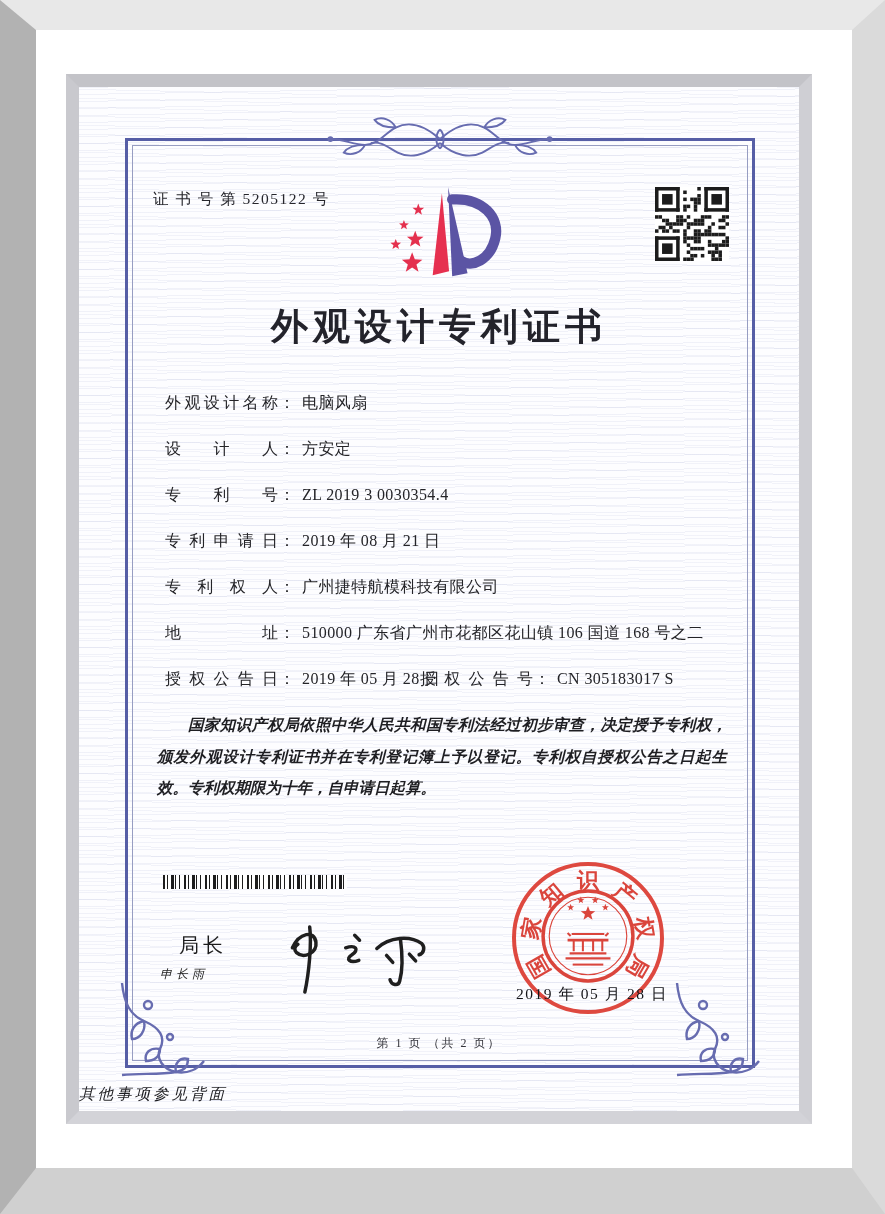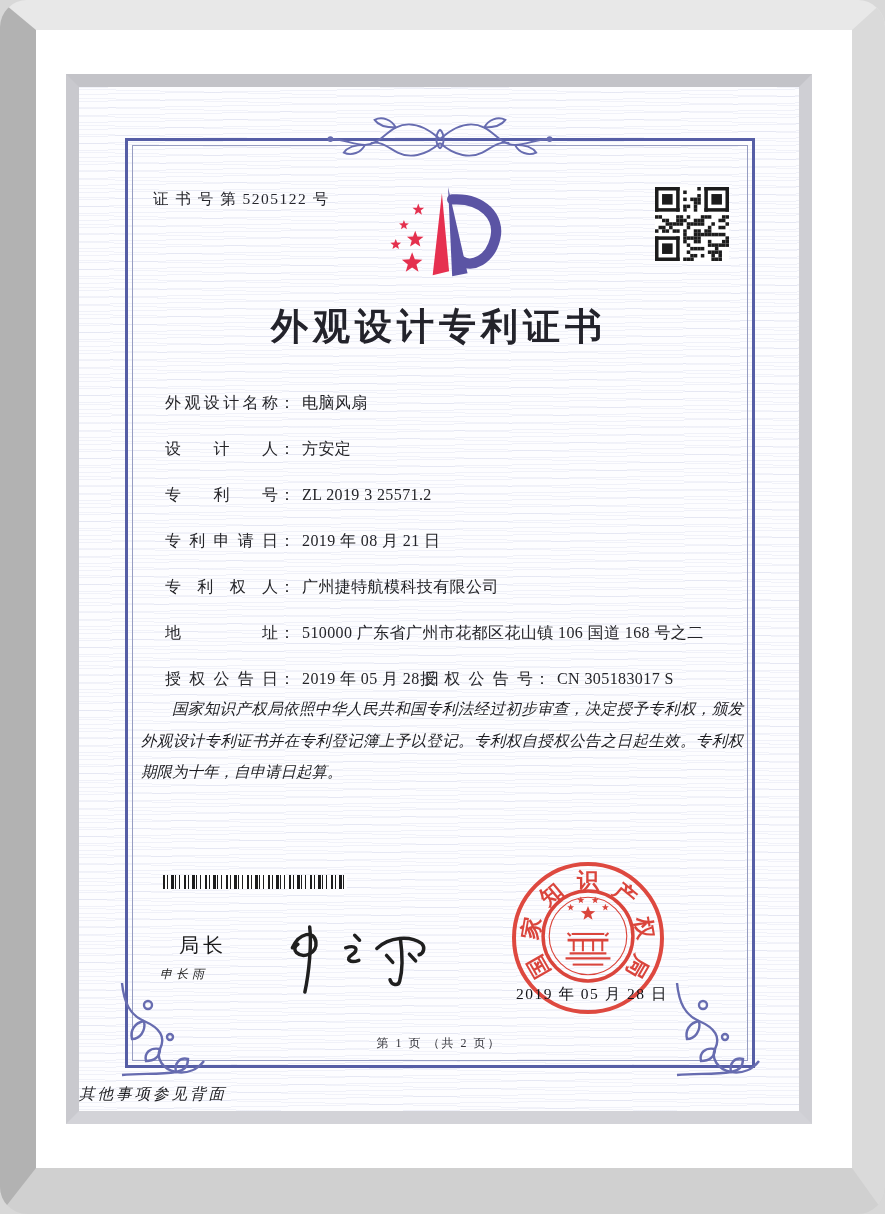--- a/index.html
+++ b/index.html
@@ -1,20 +1,20 @@
 <!DOCTYPE html>
 <html><head>
 <meta charset="utf-8">
 <style>
   html,body{margin:0;padding:0;background:#d8d8d8;width:885px;height:1214px;overflow:hidden;
     font-family:"Liberation Serif","DejaVu Serif",serif;}
   
   .frame{position:relative;width:885px;height:1214px;box-sizing:border-box;
     border-style:solid;border-width:30px 33px 46px 36px;
-    border-color:#e8e8e8 #dadada #d0d0d0 #b2b2b2;background:#c2410c;border-radius:27px;}
+    border-color:#e8e8e8 #dadada #d0d0d0 #b2b2b2;background:#c2410c;}
   .mat{position:absolute;inset:0;box-sizing:border-box;padding:44px 40px 44px 30px;background:#ffffff;}
   .opening{width:100%;height:100%;box-sizing:border-box;
     border:13px solid;border-color:#c3c3c8 #cfcfd4 #d3d3d8 #c9c9ce;}
   
   .paper{position:relative;width:100%;height:100%;overflow:hidden;color:#222;
     background:
       repeating-linear-gradient(179deg, rgba(125,135,190,0.10) 0 1px, rgba(0,0,0,0) 1px 7px),
       repeating-linear-gradient(181.3deg, rgba(125,135,190,0.09) 0 1px, rgba(0,0,0,0) 1px 9px),
       #fdfdff;}
   
@@ -33,21 +33,21 @@
   .title{position:absolute;left:0;right:0;top:215px;text-align:center;font-size:37px;font-weight:600;
     letter-spacing:5px;color:#23232b;}
   .fields{position:absolute;left:86px;top:306px;right:40px;}
   .frow{position:relative;height:46px;font-size:16px;color:#242428;white-space:nowrap;}
   .lbl{display:inline-flex;justify-content:space-between;width:113px;vertical-align:top;}
   .colon{display:inline-block;margin:0 7px 0 1px;}
   .val{letter-spacing:0.4px;text-align:center;}
   .pair2{position:absolute;left:255px;top:0;}
   .paras{position:absolute;left:62px;top:606px;width:602px;font-size:15.5px;line-height:31.5px;
     font-style:italic;color:#1e1e22;text-align:justify;}
-  .paras p{margin:0;text-indent:2em;}
+  .paras p{margin:16px;text-indent:2em;font-weight:bold;}
   .barcode{position:absolute;left:84px;top:788px;width:184px;height:14px;background:#fff;
     background-image:repeating-linear-gradient(90deg,
       #1d1d1d 0 2px,#fff 2px 4px,#1d1d1d 4px 5px,#fff 5px 8px,
       #1d1d1d 8px 11px,#fff 11px 12px,#1d1d1d 12px 13px,#fff 13px 16px,
       #1d1d1d 16px 17px,#fff 17px 21px);}
   .issuer-title{position:absolute;left:100px;top:845px;font-size:20px;letter-spacing:4px;color:#1c1c1c;}
   .issuer-name{position:absolute;left:81px;top:879px;font-size:12px;letter-spacing:4px;color:#1c1c1c;font-style:italic;}
   .signature{position:absolute;left:194px;top:823px;width:180px;height:95px;}
   
   .seal{position:absolute;left:433px;top:775px;width:152px;height:152px;border:4px solid #dc3a30;
@@ -267,21 +267,21 @@
               </span><span class="colon">：</span><span class="val">电脑风扇</span></div>
             <div class="frow"><span class="lbl">
                 <span>设</span>
                 <span>计</span>
                 <span>人</span>
               </span><span class="colon">：</span><span class="val">方安定</span></div>
             <div class="frow"><span class="lbl">
                 <span>专</span>
                 <span>利</span>
                 <span>号</span>
-              </span><span class="colon">：</span><span class="val">ZL 2019 3 25571.2</span></div>
+              </span><span class="colon">：</span><span class="val">ZL 2019 3 0030354.4</span></div>
             <div class="frow"><span class="lbl">
                 <span>专</span>
                 <span>利</span>
                 <span>申</span>
                 <span>请</span>
                 <span>日</span>
               </span><span class="colon">：</span><span class="val">2019 年 08 月 21 日</span></div>
             <div class="frow"><span class="lbl">
                 <span>专</span>
                 <span>利</span>

